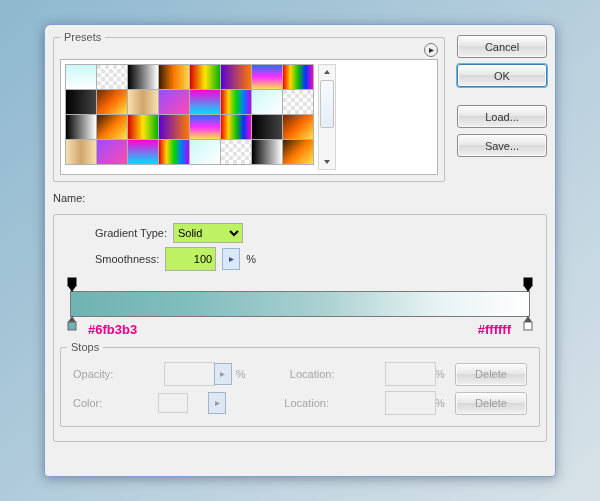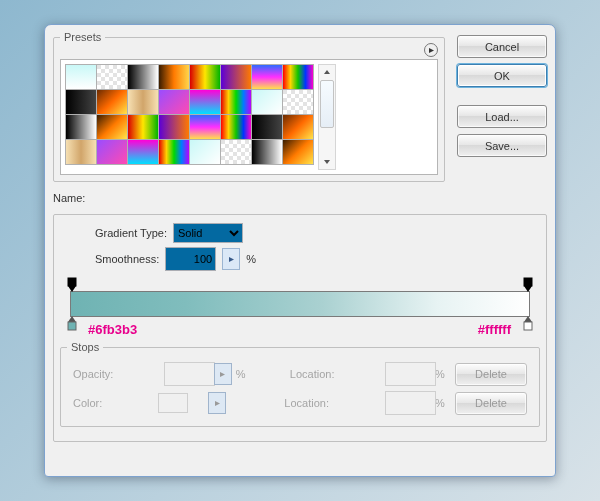--- a/index.html
+++ b/index.html
@@ -52,21 +52,21 @@
     background:linear-gradient(180deg,#fdfdfd,#e6e6e6 48%,#d9d9d9 50%,#f0f0f0);
     display:flex;align-items:center;justify-content:center;cursor:pointer;
     box-shadow:inset 0 0 0 1px rgba(255,255,255,.7);
   }
   .btn.primary{border-color:#3c7fb1;box-shadow:0 0 0 1px #6db3dd,inset 0 0 0 1px #fff}
   .name-row{grid-column:1/3;display:flex;align-items:center;gap:8px;margin:2px 0 10px 0}
   .name-row input{flex:1;height:19px;border:1px solid #abadb3;padding:0 4px;background:#fff;font:inherit}
   .name-row .btn{width:90px}
   .gradcfg{grid-column:1/3}
   .row{display:flex;align-items:center;gap:6px;margin:4px 0 4px 35px}
-  select,input[type=text].sm{height:20px;border:1px solid #abadb3;background:#0369a1;font:inherit}
+  select,input[type=text].sm{height:20px;border:1px solid #abadb3;background:#bef264;font:inherit}
   select{width:70px}
   input.sm{width:44px;text-align:right;padding-right:3px}
   .play{width:16px;height:20px;border:1px solid #9cb5d2;background:#dbe8f7;display:flex;align-items:center;justify-content:center;cursor:pointer}
   .gradtrack{position:relative;margin:20px 10px 4px 10px}
   .bar{height:24px;border:1px solid #7a7a7a;background:linear-gradient(90deg,#6fb3b3 0%,#80bdbd 25%,#aad1d1 55%,#e7f3f3 80%,#ffffff 100%)}
   .stop,.ostop{position:absolute;width:12px;height:16px}
   .ostop{top:-14px}
   .stop{bottom:-14px}
   .stop svg,.ostop svg{display:block}
   .leftStop{left:-4px}.rightStop{right:-4px}

